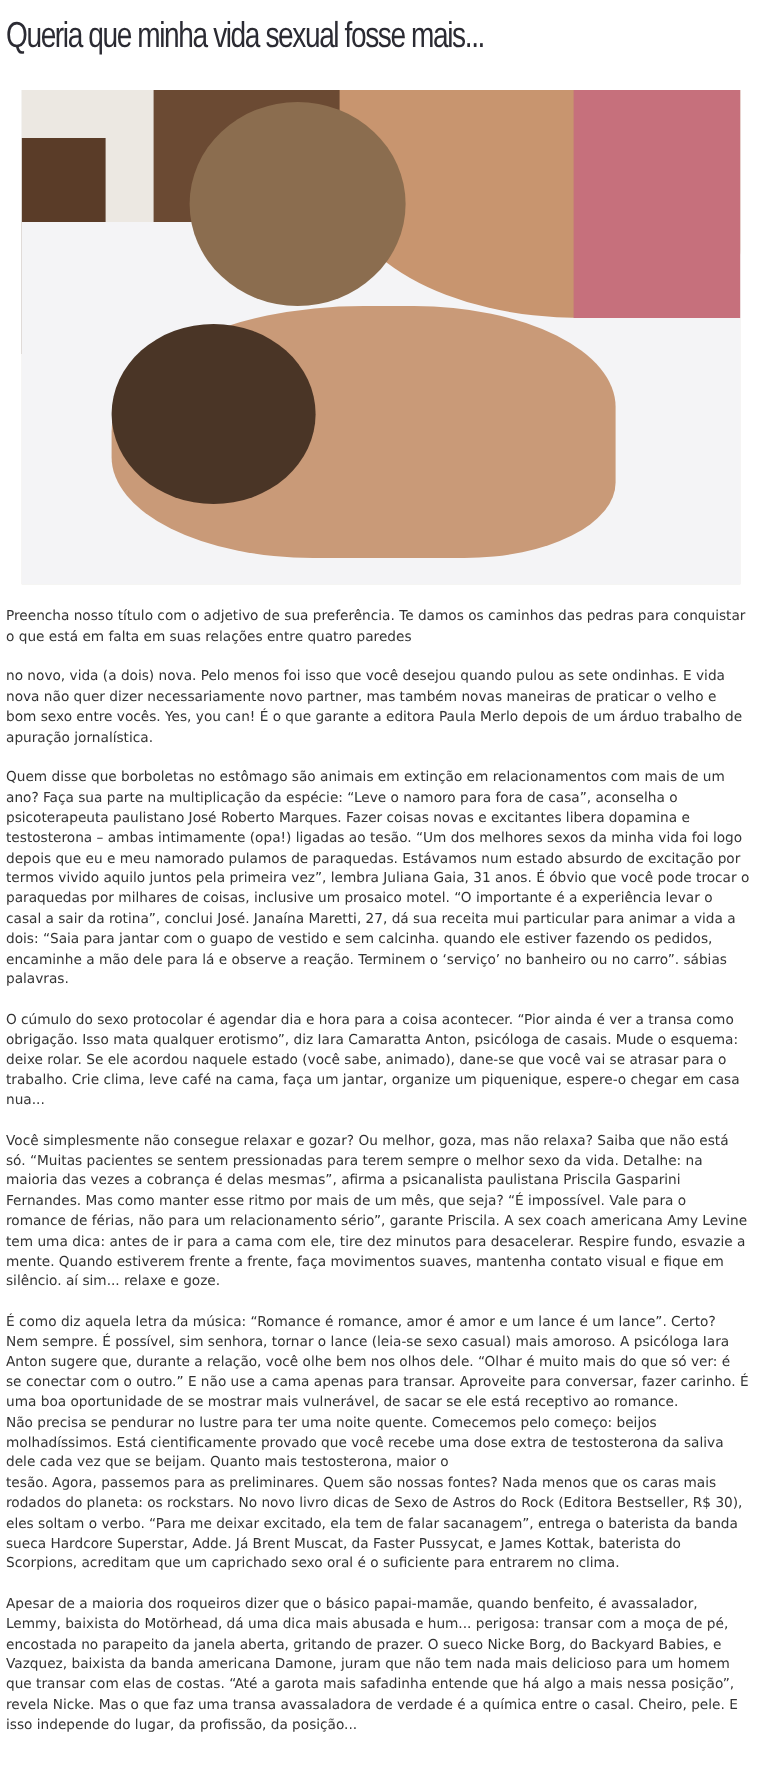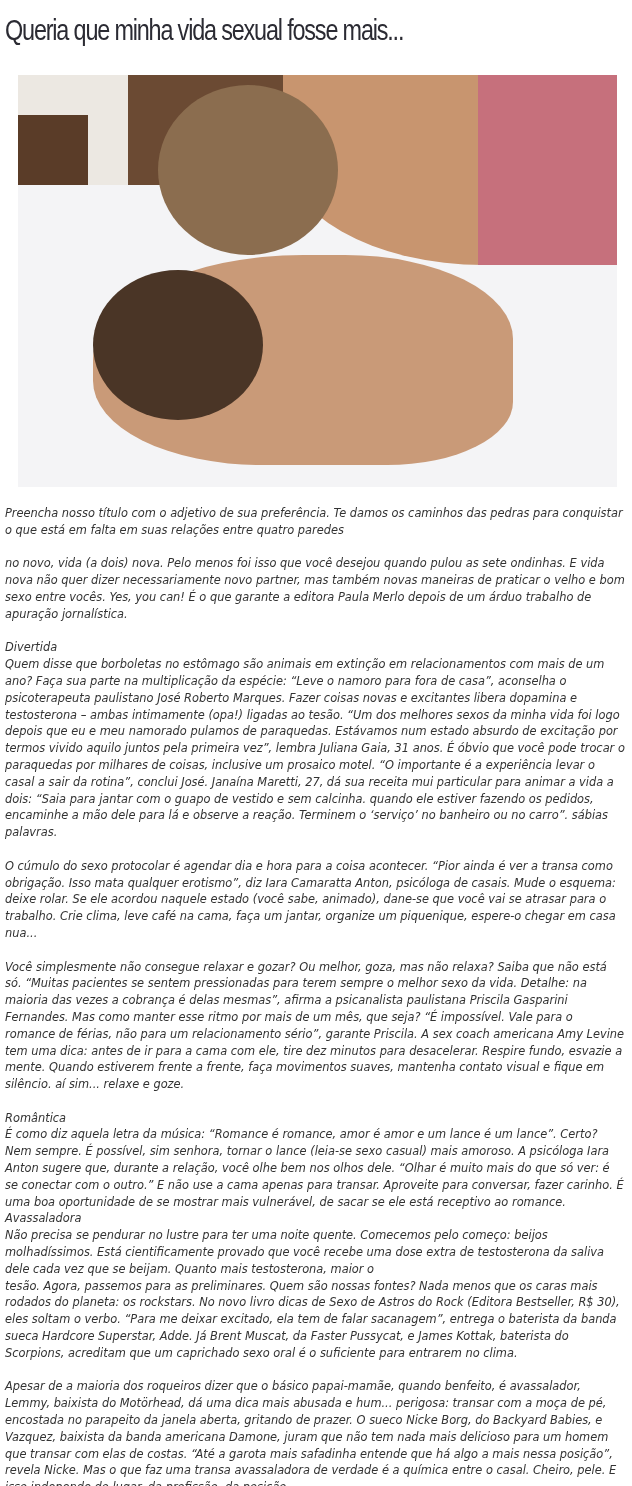--- a/index.html
+++ b/index.html
@@ -22,21 +22,21 @@
   .photo .figure-a { position: absolute; left: 75px; top: 180px; width: 420px; height: 210px; border-radius: 50% 40% 30% 40%; background: #c99a78; }
   .photo .hair-a { position: absolute; left: 75px; top: 195px; width: 170px; height: 150px; border-radius: 50%; background: #4a3526; }
   .photo .figure-b { position: absolute; left: 265px; top: 0; width: 334px; height: 190px; border-radius: 0 0 30% 60%; background: #c8956f; }
   .photo .hair-b { position: absolute; left: 140px; top: 10px; width: 180px; height: 170px; border-radius: 50%; background: #8b6d4f; }
   .photo .garment { position: absolute; left: 460px; top: 0; width: 139px; height: 190px; background: #c6707c; }
   .article {
     position: absolute; left: 5px; top: 505px; width: 620px;
     font-family: "DejaVu Sans", sans-serif; font-size: 11.4px; line-height: 16.8px;
     color: #333333;
   }
-  .article p { margin: 0; font-style: italic; }
+  .article p { margin: 0; }
   .gap { height: 16.8px; }
 </style>
 </head>
 <body>
 
 <h1 class="title">Queria que minha vida sexual fosse mais...</h1>
 
 <div class="photo" role="img" title="Foto de casal se beijando na cama">
   <div class="wall"></div>
   <div class="headboard"></div>
@@ -48,32 +48,29 @@
   <div class="garment"></div>
   <div class="hair-b"></div>
 </div>
 
 <div class="article">
   <p>Preencha nosso título com o adjetivo de sua preferência. Te damos os caminhos das pedras para conquistar o que está em falta em suas relações entre quatro paredes</p>
   <div class="gap"></div>
   <p>no novo, vida (a dois) nova. Pelo menos foi isso que você desejou quando pulou as sete ondinhas. E vida nova não quer dizer necessariamente novo partner, mas também novas maneiras de praticar o velho e bom sexo entre vocês. Yes, you can! É o que garante a editora Paula Merlo depois de um árduo trabalho de apuração jornalística.</p>
   <div class="gap"></div>
 
-  <p>Divertida</p>
   <p>Quem disse que borboletas no estômago são animais em extinção em relacionamentos com mais de um ano? Faça sua parte na multiplicação da espécie: “Leve o namoro para fora de casa”, aconselha o psicoterapeuta paulistano José Roberto Marques. Fazer coisas novas e excitantes libera dopamina e testosterona – ambas intimamente (opa!) ligadas ao tesão. “Um dos melhores sexos da minha vida foi logo depois que eu e meu namorado pulamos de paraquedas. Estávamos num estado absurdo de excitação por termos vivido aquilo juntos pela primeira vez”, lembra Juliana Gaia, 31 anos. É óbvio que você pode trocar o paraquedas por milhares de coisas, inclusive um prosaico motel. “O importante é a experiência levar o casal a sair da rotina”, conclui José. Janaína Maretti, 27, dá sua receita mui particular para animar a vida a dois: “Saia para jantar com o guapo de vestido e sem calcinha. quando ele estiver fazendo os pedidos, encaminhe a mão dele para lá e observe a reação. Terminem o ‘serviço’ no banheiro ou no carro”. sábias palavras.</p>
   <div class="gap"></div>
 
   <p>O cúmulo do sexo protocolar é agendar dia e hora para a coisa acontecer. “Pior ainda é ver a transa como obrigação. Isso mata qualquer erotismo”, diz Iara Camaratta Anton, psicóloga de casais. Mude o esquema: deixe rolar. Se ele acordou naquele estado (você sabe, animado), dane-se que você vai se atrasar para o trabalho. Crie clima, leve café na cama, faça um jantar, organize um piquenique, espere-o chegar em casa nua...</p>
   <div class="gap"></div>
 
   <p>Você simplesmente não consegue relaxar e gozar? Ou melhor, goza, mas não relaxa? Saiba que não está só. “Muitas pacientes se sentem pressionadas para terem sempre o melhor sexo da vida. Detalhe: na maioria das vezes a cobrança é delas mesmas”, afirma a psicanalista paulistana Priscila Gasparini Fernandes. Mas como manter esse ritmo por mais de um mês, que seja? “É impossível. Vale para o romance de férias, não para um relacionamento sério”, garante Priscila. A sex coach americana Amy Levine tem uma dica: antes de ir para a cama com ele, tire dez minutos para desacelerar. Respire fundo, esvazie a mente. Quando estiverem frente a frente, faça movimentos suaves, mantenha contato visual e fique em silêncio. aí sim... relaxe e goze.</p>
   <div class="gap"></div>
 
-  <p>Romântica</p>
   <p>É como diz aquela letra da música: “Romance é romance, amor é amor e um lance é um lance”. Certo? Nem sempre. É possível, sim senhora, tornar o lance (leia-se sexo casual) mais amoroso. A psicóloga Iara Anton sugere que, durante a relação, você olhe bem nos olhos dele. “Olhar é muito mais do que só ver: é se conectar com o outro.” E não use a cama apenas para transar. Aproveite para conversar, fazer carinho. É uma boa oportunidade de se mostrar mais vulnerável, de sacar se ele está receptivo ao romance.</p>
 
-  <p>Avassaladora</p>
   <p>Não precisa se pendurar no lustre para ter uma noite quente. Comecemos pelo começo: beijos molhadíssimos. Está cientificamente provado que você recebe uma dose extra de testosterona da saliva dele cada vez que se beijam. Quanto mais testosterona, maior o</p>
   <p>tesão. Agora, passemos para as preliminares. Quem são nossas fontes? Nada menos que os caras mais rodados do planeta: os rockstars. No novo livro dicas de Sexo de Astros do Rock (Editora Bestseller, R$ 30), eles soltam o verbo. “Para me deixar excitado, ela tem de falar sacanagem”, entrega o baterista da banda sueca Hardcore Superstar, Adde. Já Brent Muscat, da Faster Pussycat, e James Kottak, baterista do Scorpions, acreditam que um caprichado sexo oral é o suficiente para entrarem no clima.</p>
   <div class="gap"></div>
 
   <p>Apesar de a maioria dos roqueiros dizer que o básico papai-mamãe, quando benfeito, é avassalador, Lemmy, baixista do Motörhead, dá uma dica mais abusada e hum... perigosa: transar com a moça de pé, encostada no parapeito da janela aberta, gritando de prazer. O sueco Nicke Borg, do Backyard Babies, e Vazquez, baixista da banda americana Damone, juram que não tem nada mais delicioso para um homem que transar com elas de costas. “Até a garota mais safadinha entende que há algo a mais nessa posição”, revela Nicke. Mas o que faz uma transa avassaladora de verdade é a química entre o casal. Cheiro, pele. E isso independe do lugar, da profissão, da posição...</p>
 </div>
 
 </body></html>

